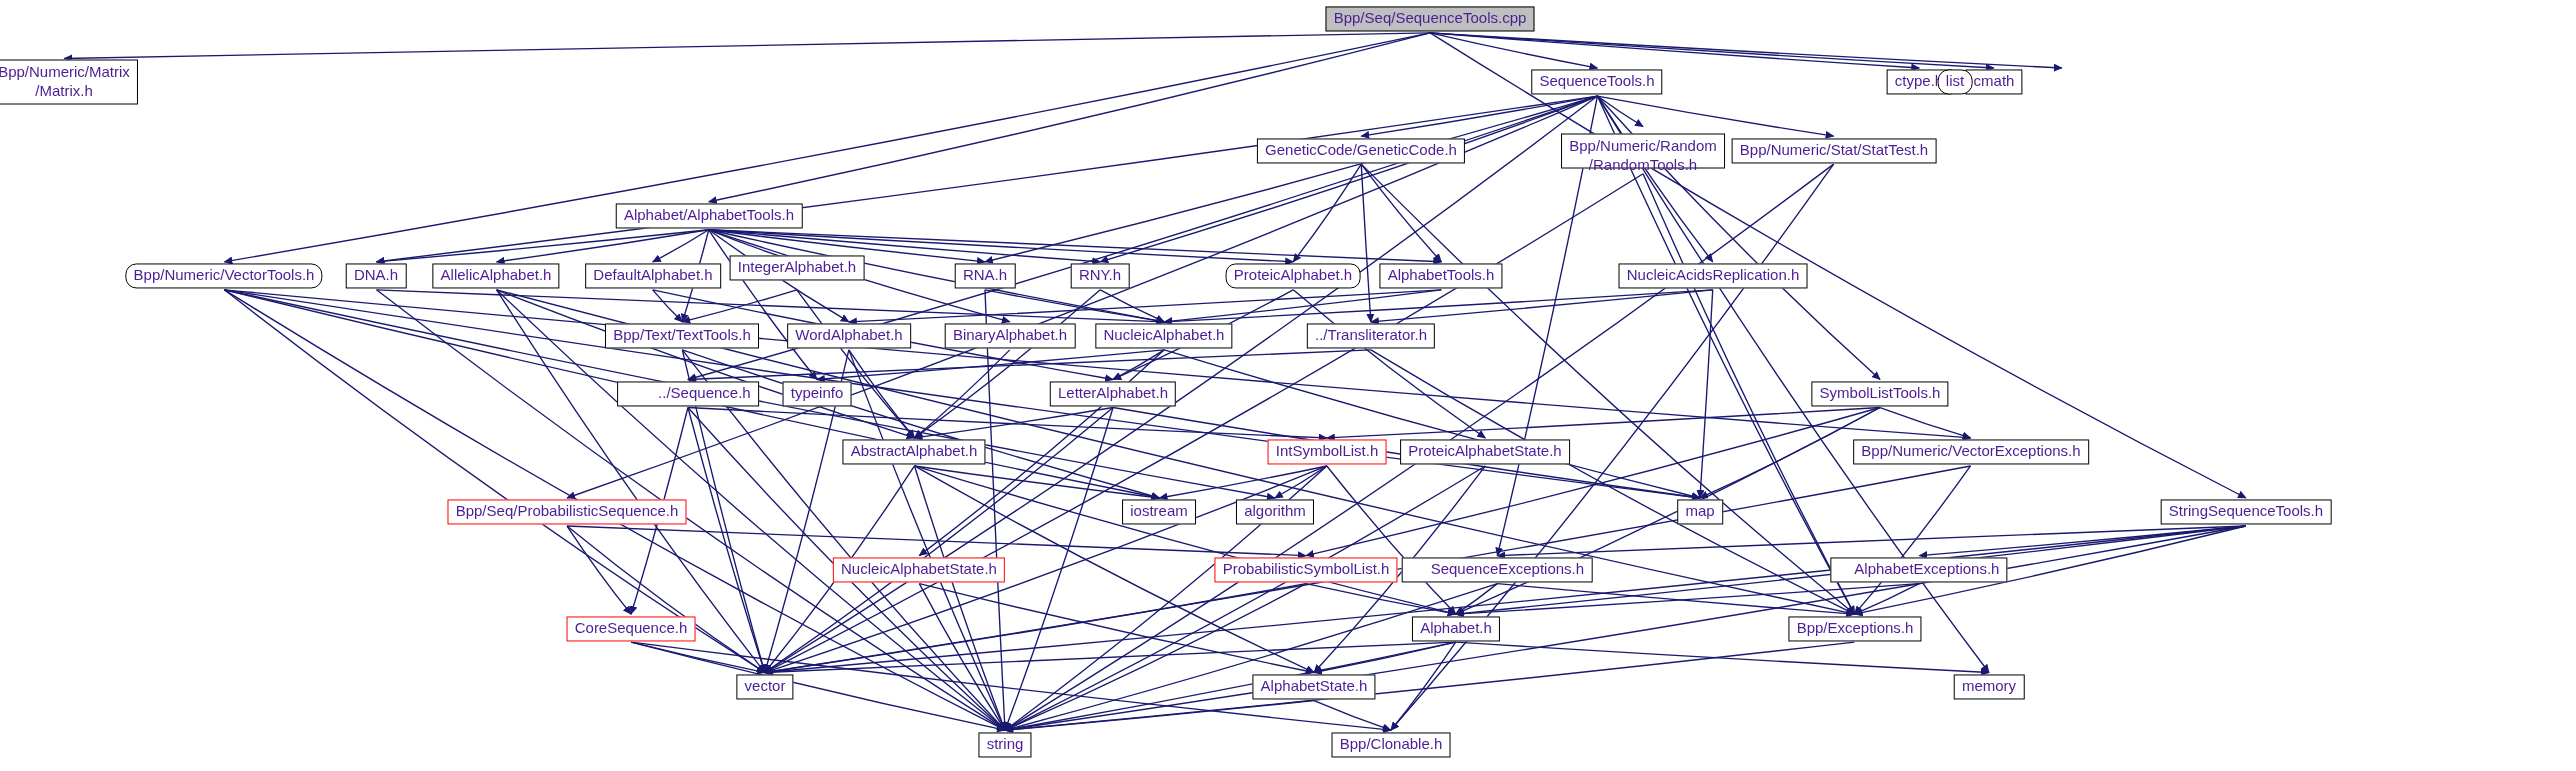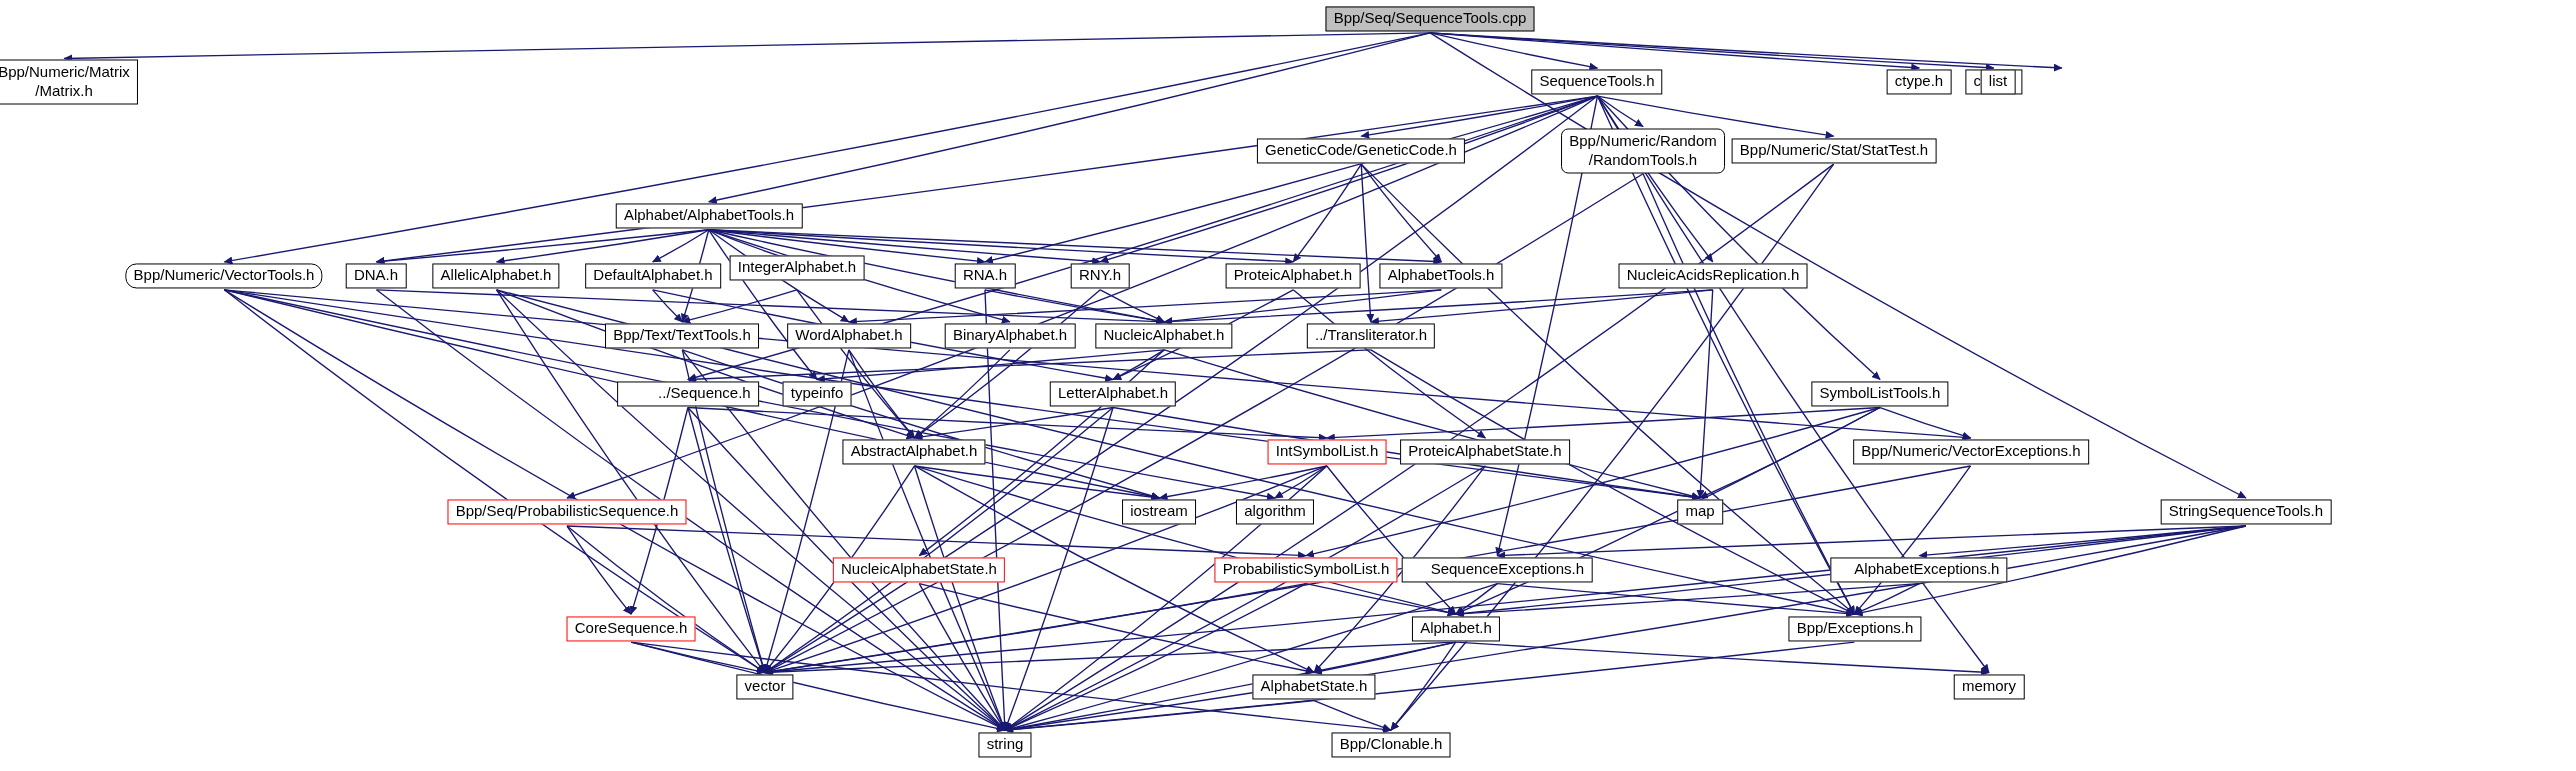--- a/index.html
+++ b/index.html
@@ -19,21 +19,21 @@
     left: 0;
     top: 0;
     width: 2576px;
     height: 771px;
   }
   .node {
     position: absolute;
     transform: translate(-50%, -50%);
     border: 1.6px solid #000000;
     background: #ffffff;
-    color: #000000;
+    color: #4c1d95;
     font-size: 15px;
     line-height: 1.22;
     padding: 2.4px 7.2px;
     white-space: pre;
     text-align: center;
     box-sizing: border-box;
   }
   .node.main {
     background: #bfbfbf;
   }
@@ -195,34 +195,34 @@
         <path d="M1641,875 Q1448,895.35 1255,912" fill="none" stroke="#191970" stroke-width="1.7" marker-end="url(#arrow)" data-interactable="false"></path>
       </g>
   </svg>
 
 <div class="node main" data-interactable="false" style="left: 1430px; top: 19px;">Bpp/Seq/SequenceTools.cpp</div>
     <div class="node header" data-interactable="true" style="left: 64px; top: 82px; height: 45px;">Bpp/Numeric/Matrix
 /Matrix.h</div>
     <div class="node header" data-interactable="true" style="left: 1597px; top: 82px;">SequenceTools.h</div>
     <div class="node system" data-interactable="false" style="left: 1919px; top: 82px;">ctype.h</div>
     <div class="node system" data-interactable="false" style="left: 1994px; top: 82px;">cmath</div>
-    <div class="node system" data-interactable="false" style="left: 1998px; top: 82px;">list</div>
+    <div class="node system" data-interactable="false" style="left: 1955px; top: 82px; border-radius: 11px;">list</div>
     <div class="node header" data-interactable="true" style="left: 1361px; top: 151px;">GeneticCode/GeneticCode.h</div>
-    <div class="node header" data-interactable="true" style="left: 1643px; top: 151px; height: 45px; border-radius: 7px;">Bpp/Numeric/Random
+    <div class="node header" data-interactable="true" style="left: 1643px; top: 151px; height: 35px;">Bpp/Numeric/Random
 /RandomTools.h</div>
     <div class="node header" data-interactable="true" style="left: 1834px; top: 151px;">Bpp/Numeric/Stat/StatTest.h</div>
     <div class="node header" data-interactable="true" style="left: 709px; top: 216px;">Alphabet/AlphabetTools.h</div>
     <div class="node header" data-interactable="true" style="left: 224px; top: 276px; border-radius: 11px;">Bpp/Numeric/VectorTools.h</div>
     <div class="node header" data-interactable="true" style="left: 376px; top: 276px;">DNA.h</div>
     <div class="node header" data-interactable="true" style="left: 496px; top: 276px;">AllelicAlphabet.h</div>
     <div class="node header" data-interactable="true" style="left: 653px; top: 276px;">DefaultAlphabet.h</div>
     <div class="node header" data-interactable="true" style="left: 797px; top: 268px;">IntegerAlphabet.h</div>
     <div class="node header" data-interactable="true" style="left: 985px; top: 276px;">RNA.h</div>
     <div class="node header" data-interactable="true" style="left: 1100px; top: 276px;">RNY.h</div>
-    <div class="node header" data-interactable="true" style="left: 1293px; top: 276px;">ProteicAlphabet.h</div>
+    <div class="node header" data-interactable="true" style="left: 1293px; top: 276px; border-radius: 10px;">ProteicAlphabet.h</div>
     <div class="node header" data-interactable="true" style="left: 1441px; top: 276px;">AlphabetTools.h</div>
     <div class="node header" data-interactable="true" style="left: 1713px; top: 276px;">NucleicAcidsReplication.h</div>
     <div class="node header" data-interactable="true" style="left: 682px; top: 336px;">Bpp/Text/TextTools.h</div>
     <div class="node header" data-interactable="true" style="left: 849px; top: 336px;">WordAlphabet.h</div>
     <div class="node header" data-interactable="true" style="left: 1010px; top: 336px;">BinaryAlphabet.h</div>
     <div class="node header" data-interactable="true" style="left: 1164px; top: 336px;">NucleicAlphabet.h</div>
     <div class="node header" data-interactable="true" style="left: 1371px; top: 336px;">../Transliterator.h</div>
     <div class="node header" data-interactable="true" style="left: 688px; top: 394px; padding-left: 40px;">../Sequence.h</div>
     <div class="node system" data-interactable="false" style="left: 817px; top: 394px;">typeinfo</div>
     <div class="node header" data-interactable="true" style="left: 1113px; top: 394px;">LetterAlphabet.h</div>

